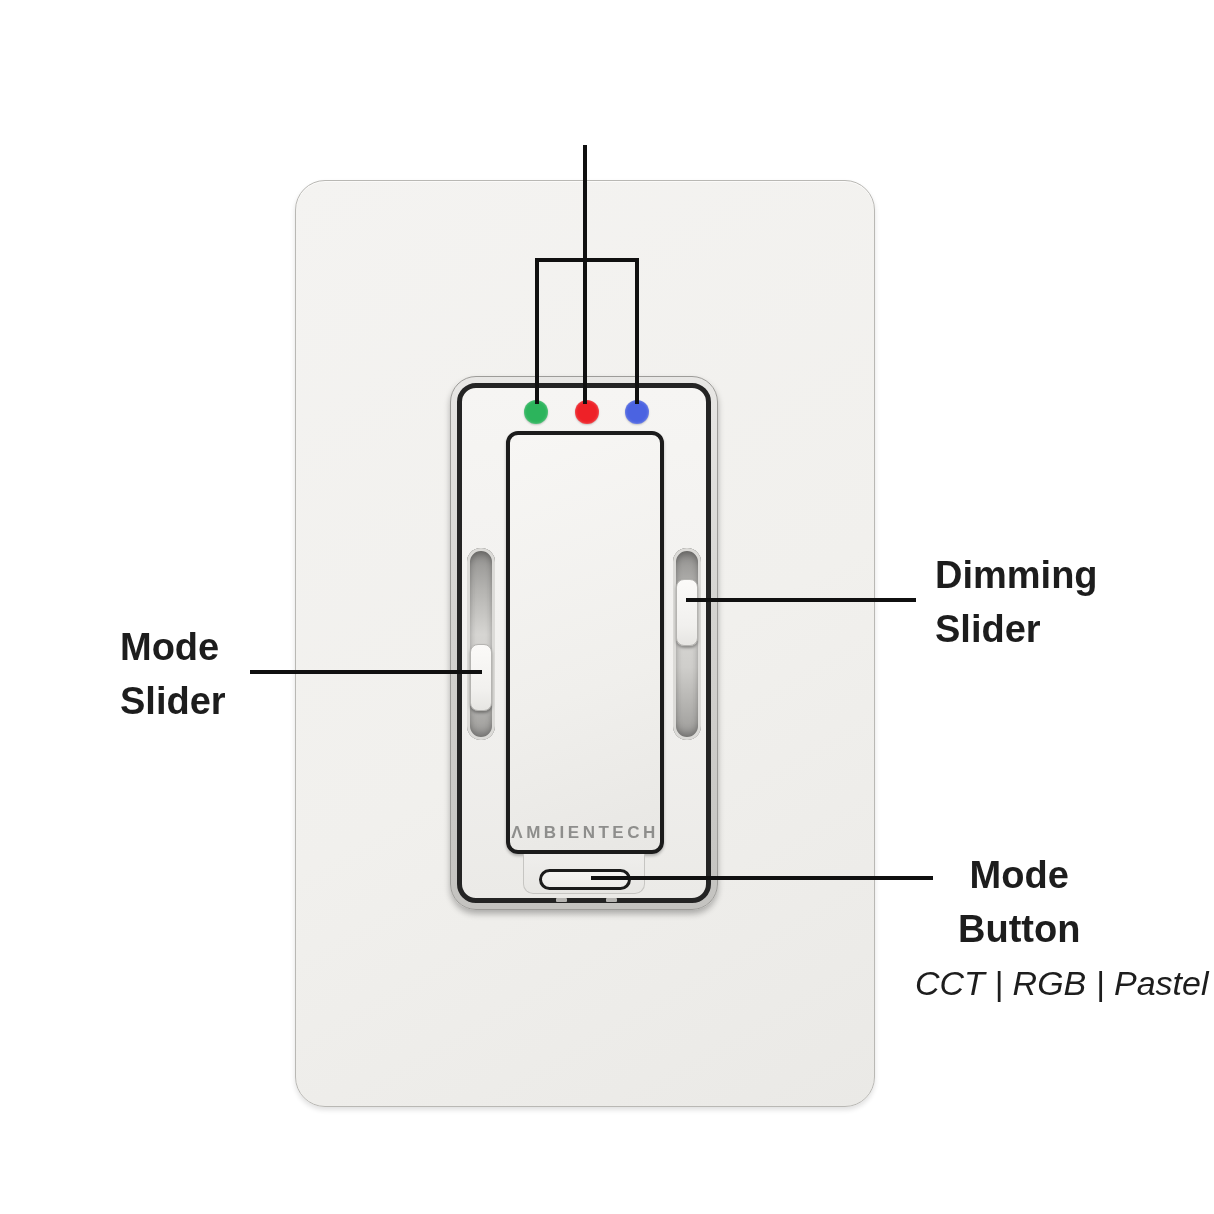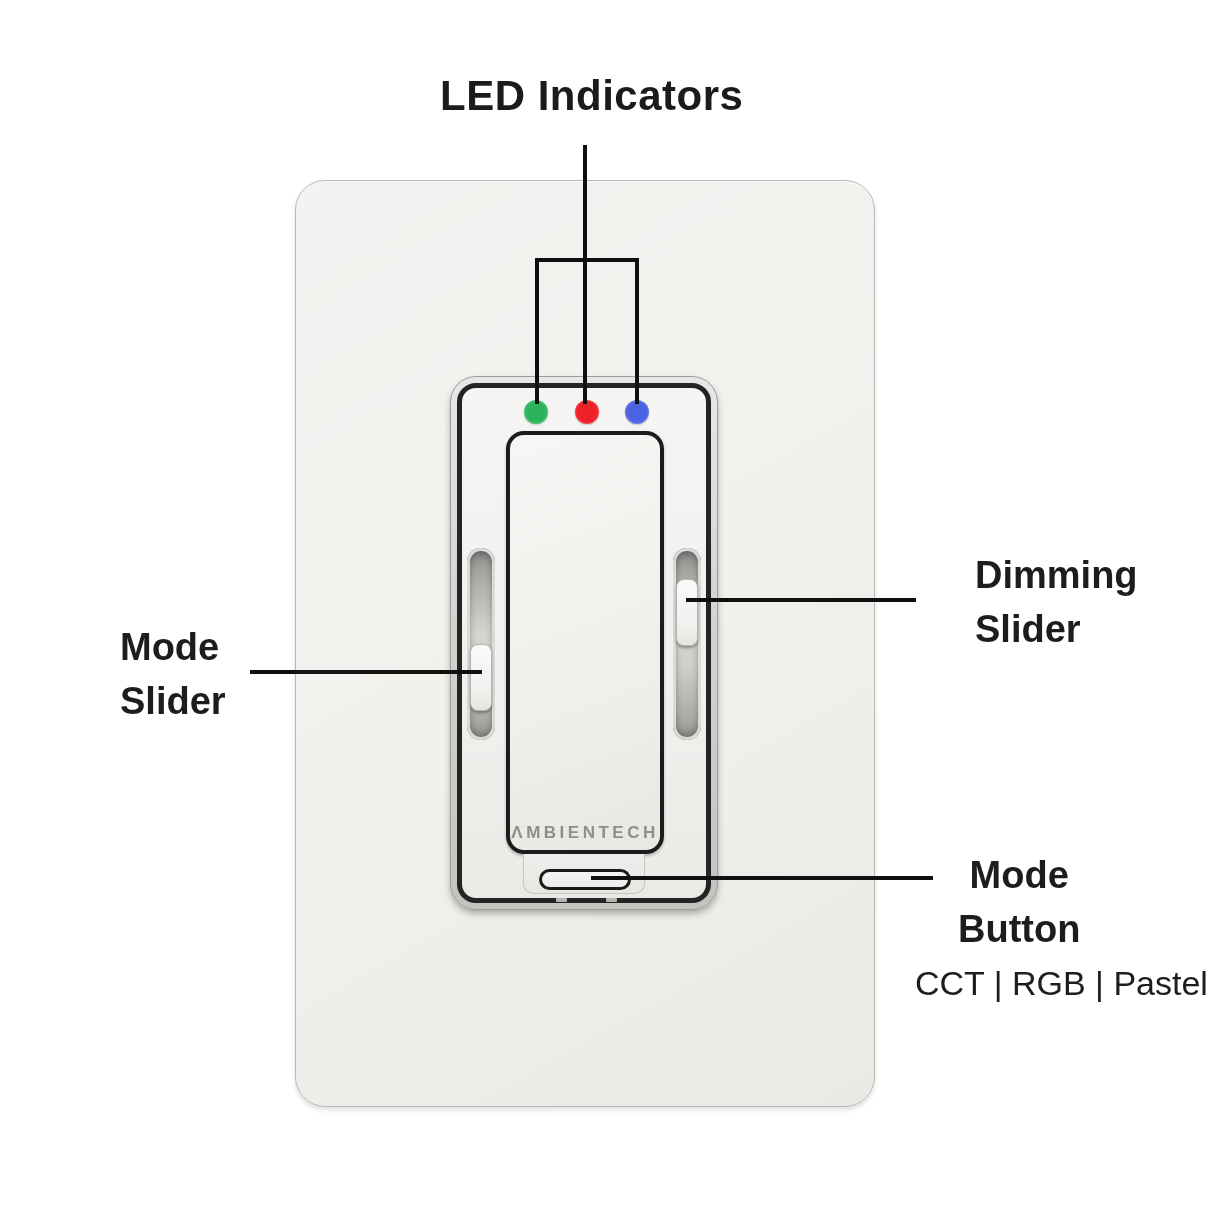--- a/index.html
+++ b/index.html
@@ -6,21 +6,21 @@
   .canvas{
     position:relative;width:1214px;height:1214px;background:#ffffff;overflow:hidden;
     font-family:"Liberation Sans","DejaVu Sans",sans-serif;color:#1d1d1d;
   }
   
   .diagram-title{
     position:absolute;left:440px;top:72px;width:300px;text-align:center;
     font-size:42px;font-weight:700;letter-spacing:0.5px;color:#1b1b1b;white-space:nowrap;
   }
   .callout{position:absolute;font-size:38px;font-weight:700;line-height:54px;color:#1d1d1d;white-space:nowrap;}
-  .callout-sub{position:absolute;font-size:34px;font-weight:400;color:#1d1d1d;white-space:nowrap;}
+  .callout-sub{position:absolute;font-size:34px;font-weight:400;color:#1d1d1d;white-space:nowrap;font-style:italic;}
   
   .line{position:absolute;background:#101010;z-index:20;}
   
   .wall-plate{
     position:absolute;left:295px;top:180px;width:578px;height:925px;border-radius:30px;
     background:linear-gradient(150deg,#f4f3f1 0%,#f1f0ed 55%,#eae9e6 100%);
     border:1.5px solid #b9b8b4;
     box-shadow:inset 0 1px 0 #fbfaf9, 0 3px 5px rgba(0,0,0,0.12);
   }
   
@@ -34,21 +34,21 @@
   .frame{
     position:absolute;left:6px;top:6px;right:6px;bottom:6px;border-radius:19px;
     border:5px solid #242424;
     background:linear-gradient(180deg,#f6f5f3 0%,#f1f0ee 60%,#ebeae7 100%);
   }
   .led{position:absolute;width:24px;height:24px;border-radius:50%;box-shadow:inset 0 0 3px rgba(255,255,255,0.35),0 1px 2px rgba(0,0,0,0.2);}
   .led-green{left:73px;top:23px;}
   .led-red{left:124px;top:23px;}
   .led-blue{left:174px;top:23px;}
   .paddle{
-    position:absolute;left:55px;top:54px;width:158px;height:423px;border-radius:18px;
+    position:absolute;left:55px;top:54px;width:158px;height:423px;border-radius:12px;
     border:4px solid #1c1c1c;box-sizing:border-box;
     background:linear-gradient(160deg,#f7f6f4 0%,#f0efec 60%,#e8e7e4 100%);
     box-shadow:0 2px 3px rgba(0,0,0,0.25);
   }
   .brand{
     position:absolute;left:0;right:0;bottom:7px;text-align:center;
     font-size:17px;font-weight:700;letter-spacing:3.5px;color:#8e8e8c;
   }
   .track{
     position:absolute;width:28px;height:192px;top:171px;border-radius:14px;
@@ -77,21 +77,20 @@
   }
   .frame-notch{position:absolute;width:11px;height:4px;top:521px;background:#b5b4b1;border-radius:1px;}
   .notch-1{left:105px;}
   .notch-2{left:155px;}
 </style>
 </head>
 <body>
 
 <div class="canvas">
 
-  <div class="diagram-title">LED Indicators</div>
 
   <div class="line" style="left:583px;top:145px;width:4px;height:259px;"></div>
   <div class="line" style="left:535px;top:258px;width:104px;height:4px;"></div>
   <div class="line" style="left:535px;top:258px;width:4px;height:146px;"></div>
   <div class="line" style="left:635px;top:258px;width:4px;height:146px;"></div>
 
   <div class="line" style="left:250px;top:670px;width:232px;height:4px;"></div>
   <div class="line" style="left:686px;top:598px;width:230px;height:4px;"></div>
   <div class="line" style="left:591px;top:876px;width:342px;height:4px;"></div>
 
@@ -119,21 +118,21 @@
     <div class="mode-button"></div>
     <div class="frame-notch notch-1"></div>
     <div class="frame-notch notch-2"></div>
   </div>
 
   <div class="callout" style="left:120px;top:620px;">
     <div>Mode</div>
     <div>Slider</div>
   </div>
 
-  <div class="callout" style="left:935px;top:548px;margin-left:40px;">
+  <div class="callout" style="left:935px;top:548px;">
     <div>Dimming</div>
     <div>Slider</div>
   </div>
 
   <div class="callout" style="left:958px;top:848px;text-align:center;">
     <div>Mode</div>
     <div>Button</div>
   </div>
   <div class="callout-sub" style="left:915px;top:964px;">CCT | RGB | Pastel</div>
 

